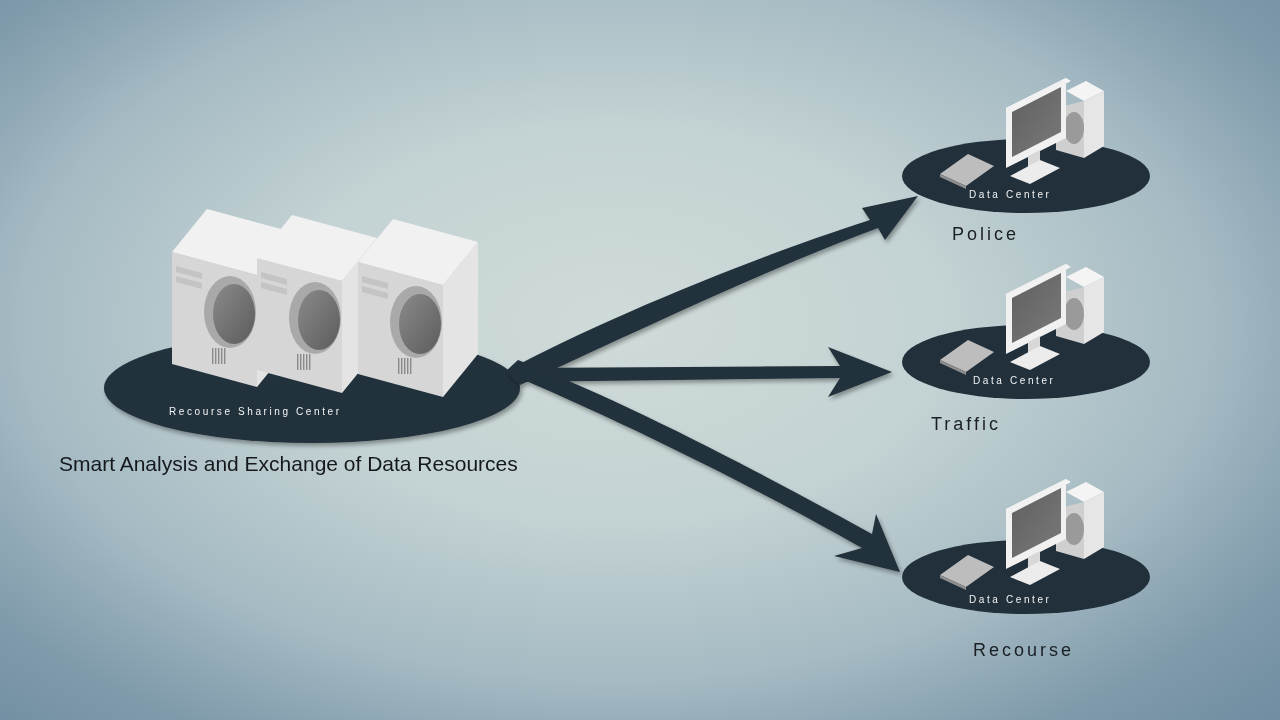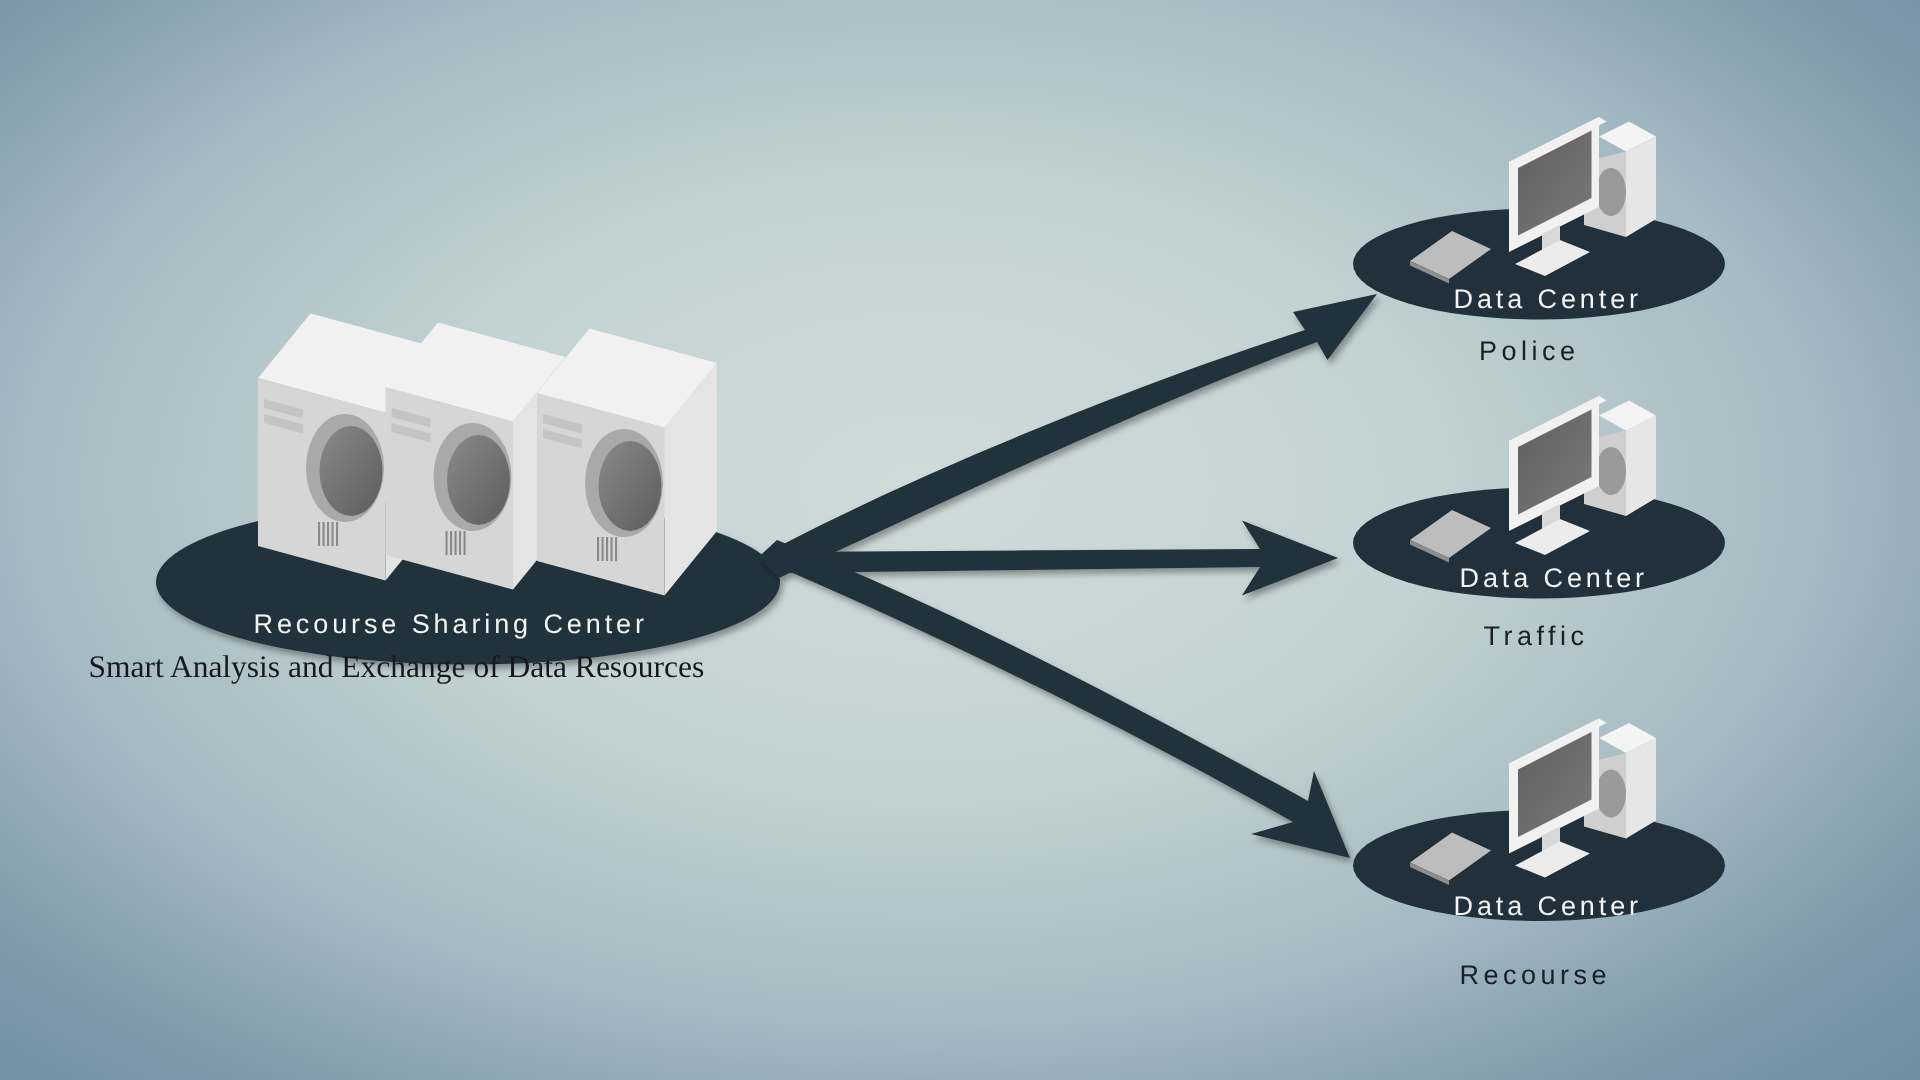--- a/index.html
+++ b/index.html
@@ -3,21 +3,21 @@
 <meta charset="utf-8">
 <style>
   html, body { margin:0; padding:0; }
   body {
     width:1280px; height:720px; overflow:hidden; position:relative;
     background: radial-gradient(ellipse 75% 80% at 48% 45%, #cfdbd9 0%, #c3d2d3 35%, #a5bac3 62%, #7f9aab 82%, #6d8ba0 100%);
     font-family: "Liberation Sans", sans-serif;
   }
   svg.diagram { position:absolute; left:0; top:0; }
   .lbl { position:absolute; white-space:nowrap; }
-  .plate-label { color:#f2f4f5; font-size:18px; letter-spacing:2.6px; }
+  .plate-label { color:#f2f4f5; font-size:10px; letter-spacing:2.6px; }
   .dept-label { color:#1a1f24; font-size:18px; letter-spacing:3px; }
   .caption { color:#15191d; font-size:21px; }
 </style>
 </head>
 <body>
 
 <svg class="diagram" width="1280" height="720" viewBox="0 0 1280 720">
   <defs>
     <linearGradient id="lensG" x1="0" y1="0" x2="1" y2="1">
       <stop offset="0" stop-color="#8a8a8a"></stop>
@@ -131,22 +131,22 @@
           <polygon points="1006,509 1066,479 1066,539 1006,569" fill="#f1f1f1"></polygon>
           <polygon points="1012,513 1061,488 1061,533 1012,558" fill="url(#scrG)"></polygon>
           <polygon points="1028,557 1040,551 1040,569 1028,575" fill="#d8d8d8"></polygon>
           <polygon points="1010,577 1040,561 1060,569 1030,585" fill="#ececec"></polygon>
         </g>
       </g>
     </g>
 </svg>
 
 <div class="lbl plate-label" style="left:169px; top:406px;">Recourse Sharing Center</div>
-<div class="lbl caption" style="left:59px; top:432px;font-family:Liberation Serif, serif;">Smart Analysis and Exchange of Data Resources</div>
+<div class="lbl caption" style="left:59px; top:452px;">Smart Analysis and Exchange of Data Resources</div>
 
 <div class="lbl plate-label" style="left:969px; top:189px;">Data Center</div>
-<div class="lbl dept-label" style="left:986px; top:224px;text-align:right;">Police</div>
+<div class="lbl dept-label" style="left:952px; top:224px;text-align:right;">Police</div>
 
 <div class="lbl plate-label" style="left:973px; top:375px;">Data Center</div>
-<div class="lbl dept-label" style="left:989px; top:414px;">Traffic</div>
+<div class="lbl dept-label" style="left:931px; top:414px;">Traffic</div>
 
 <div class="lbl plate-label" style="left:969px; top:594px;">Data Center</div>
 <div class="lbl dept-label" style="left:973px; top:640px;">Recourse</div>
 
 </body></html>

